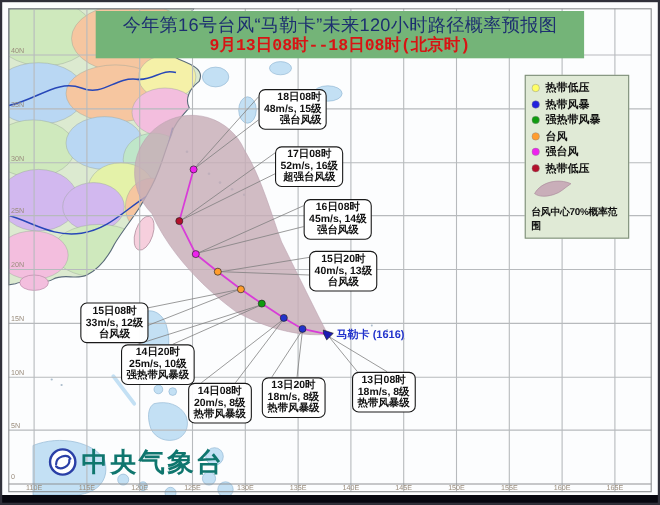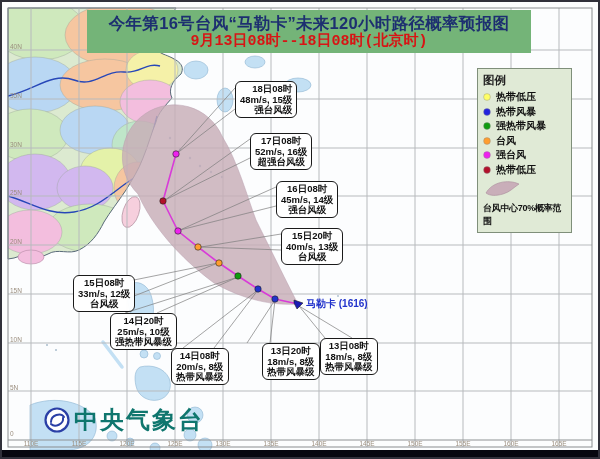--- a/index.html
+++ b/index.html
@@ -1,21 +1,21 @@
 <!DOCTYPE html>
 <html><head>
 <meta charset="utf-8">
 <style>
   html,body{margin:0;padding:0;background:#e8e8e8;}
   .stage{position:relative;width:600px;height:459px;background:#fcfdfe;overflow:hidden;
          font-family:"Liberation Sans","DejaVu Sans",sans-serif;}
   .map-svg{position:absolute;left:0;top:0;}
   .banner{position:absolute;left:87px;top:10px;width:444px;height:43px;background:#74b478;
           text-align:center;display:flex;flex-direction:column;justify-content:center;}
-  .banner .t1{font-size:16.5px;font-weight:bold;color:#1d2f70;line-height:20px;letter-spacing:.3px;}
+  .banner .t1{font-size:16.5px;font-weight:normal;color:#1d2f70;line-height:20px;letter-spacing:.3px;}
   .banner .t2{font-size:15px;font-weight:bold;color:#d81414;line-height:18px;font-family:Liberation Mono, monospace;}
   .tlabel{position:absolute;background:rgba(255,255,255,.96);border:1.4px solid #1a1a1a;
           border-radius:6px;padding:2px 4px 1px;text-align:center;font-size:9.5px;font-weight:bold;
           line-height:10.5px;white-space:nowrap;color:#111;z-index:5;}
   .legend{position:absolute;left:477px;top:68px;width:95px;background:#e0ead6;
           border:1px solid #7f8f7a;padding:4px 5px 4px;z-index:6;box-sizing:border-box;}
   .legend .ltitle{font-size:11.5px;font-weight:bold;color:#222;margin-bottom:2px;}
   .lrow{display:flex;align-items:center;gap:5px;height:14.5px;}
   .lrow .llab{font-size:10px;color:#111;font-weight:bold;}
   .lcone-lab{font-size:9px;color:#111;font-weight:bold;margin-top:1px;letter-spacing:-.3px;}
@@ -158,21 +158,20 @@
     <rect x="0" y="450" width="600" height="9" fill="#07070f"></rect>
     <rect x="1" y="1" width="598" height="457" fill="none" stroke="#30303a" stroke-width="2"></rect>
   </svg>
 
   <div class="banner">
     <div class="t1">今年第16号台风“马勒卡”未来120小时路径概率预报图</div>
     <div class="t2">9月13日08时--18日08时(北京时)</div>
   </div>
 
   <div class="legend">
-    <div class="ltitle">图例</div>
     <div class="lrow">
       <svg width="8" height="8">
           <circle cx="4" cy="4" r="3.4" stroke="#888" stroke-width="0.4" fill="#ffff66"></circle>
         </svg>
       <span class="llab">热带低压</span>
       </div>
     <div class="lrow">
       <svg width="8" height="8">
           <circle cx="4" cy="4" r="3.4" stroke="#888" stroke-width="0.4" fill="#2222dd"></circle>
         </svg>
@@ -206,21 +205,21 @@
       <path d="M3,16 C9,5 25,2 36,7 C30,11 27,15 20,17 C13,19 7,19 3,16 Z" fill="#c9aeb9" stroke="#a98a9a" stroke-width="0.6"></path>
     </svg>
     <div class="lcone-lab">台风中心70%概率范围</div>
   </div>
 
   <div class="tlabel" style="left:320px;top:338px;">
     <div>13日08时</div>
     <div>18m/s, 8级</div>
     <div>热带风暴级</div>
   </div>
-  <div class="tlabel" style="left:238px;top:343px;margin-left:24px;">
+  <div class="tlabel" style="left:238px;top:343px;">
     <div>13日20时</div>
     <div>18m/s, 8级</div>
     <div>热带风暴级</div>
   </div>
   <div class="tlabel" style="left:171px;top:348px;">
     <div>14日08时</div>
     <div>20m/s, 8级</div>
     <div>热带风暴级</div>
   </div>
   <div class="tlabel" style="left:110px;top:313px;">

